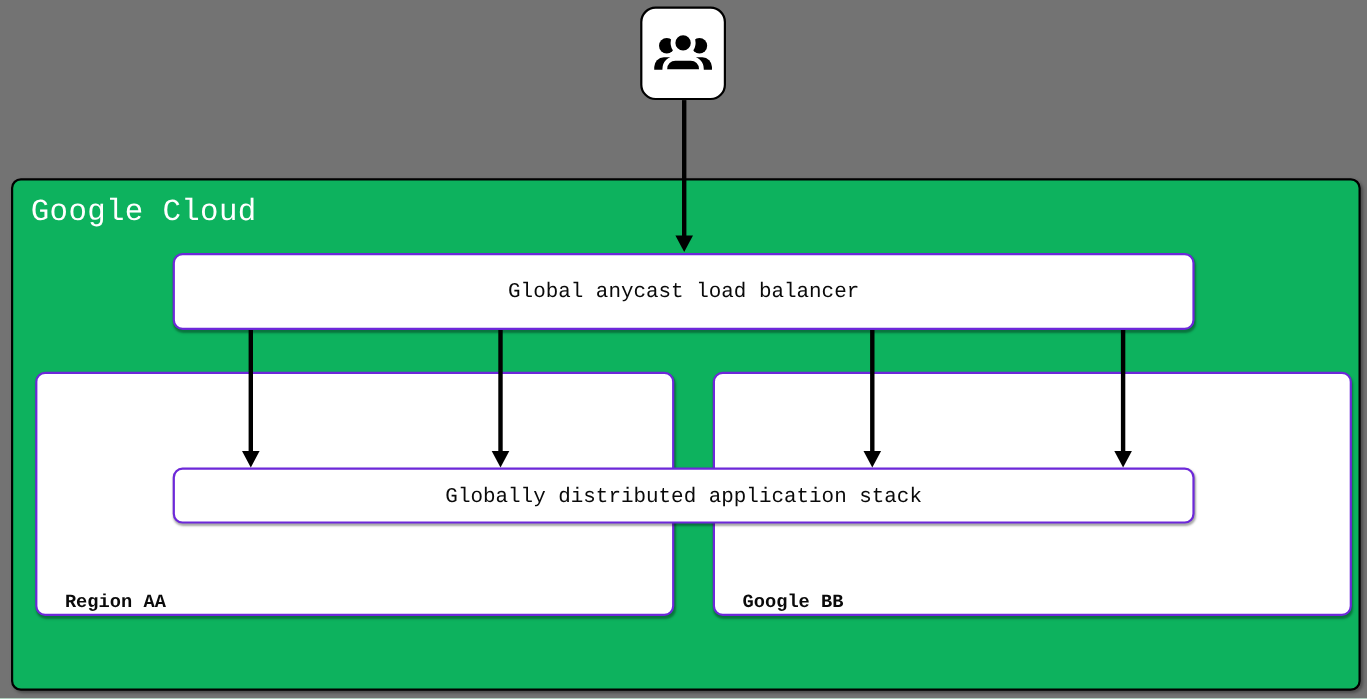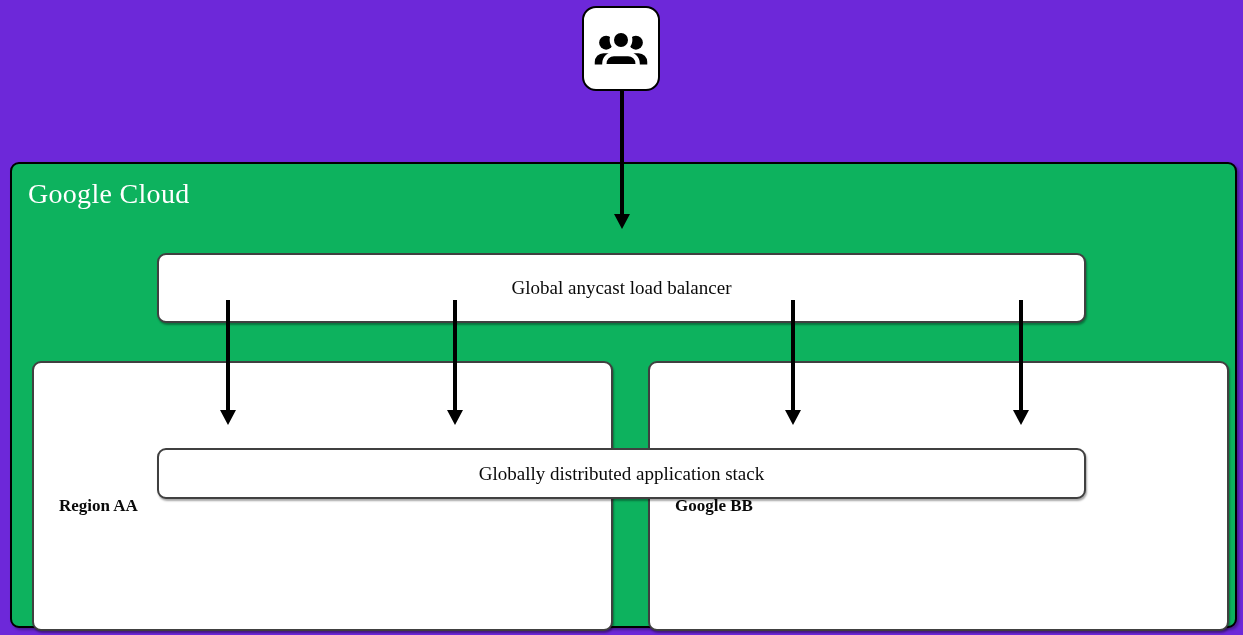--- a/index.html
+++ b/index.html
@@ -4,39 +4,38 @@
 <style>
   html, body {
     margin: 0;
     padding: 0;
     background: #ffffff;
   }
   .canvas {
     position: relative;
     width: 1243px;
     height: 635px;
-    background: #6d28d9;
-    font-family: Liberation Serif, serif;
+    background: #737373;
+    font-family: Liberation Mono, monospace;
     overflow: hidden;
   }
 
   
   .node {
     position: absolute;
     box-sizing: border-box;
     background: #ffffff;
-    border: 2px solid #404040;
+    border: 2px solid #6d28d9;
     border-radius: 9px;
     display: flex;
     align-items: center;
     justify-content: center;
     font-size: 19px;
     color: #0a0a0a;
     box-shadow: 1px 2px 2px rgba(0,0,0,0.35);
-    margin-top: 23px;
   }
 
   
   .cloud {
     position: absolute;
     left: 10px;
     top: 162px;
     width: 1227px;
     height: 466px;
     box-sizing: border-box;
@@ -49,21 +48,21 @@
     position: absolute;
     left: 28px;
     top: 178px;
     font-size: 28px;
     color: #ffffff;
     letter-spacing: 0.3px;
   }
 
   
   .load-balancer { left: 157px; top: 230px; width: 929px; height: 70px; }
-  .region        { top: 338px; width: 581px; height: 270px; justify-content: flex-start; align-items: center; }
+  .region        { top: 338px; width: 581px; height: 222px; justify-content: flex-start; align-items: flex-end; }
   .region-aa     { left: 32px; }
   .region-bb     { left: 648px; }
   .region-label  {
     margin: 20px 0 0 25px;
     font-weight: bold;
     font-size: 17px;
     color: #0a0a0a;
   }
   .app-stack { left: 157px; top: 425px; width: 929px; height: 51px; }
   .global-db { left: 157px; top: 503px; width: 929px; height: 72px; }

